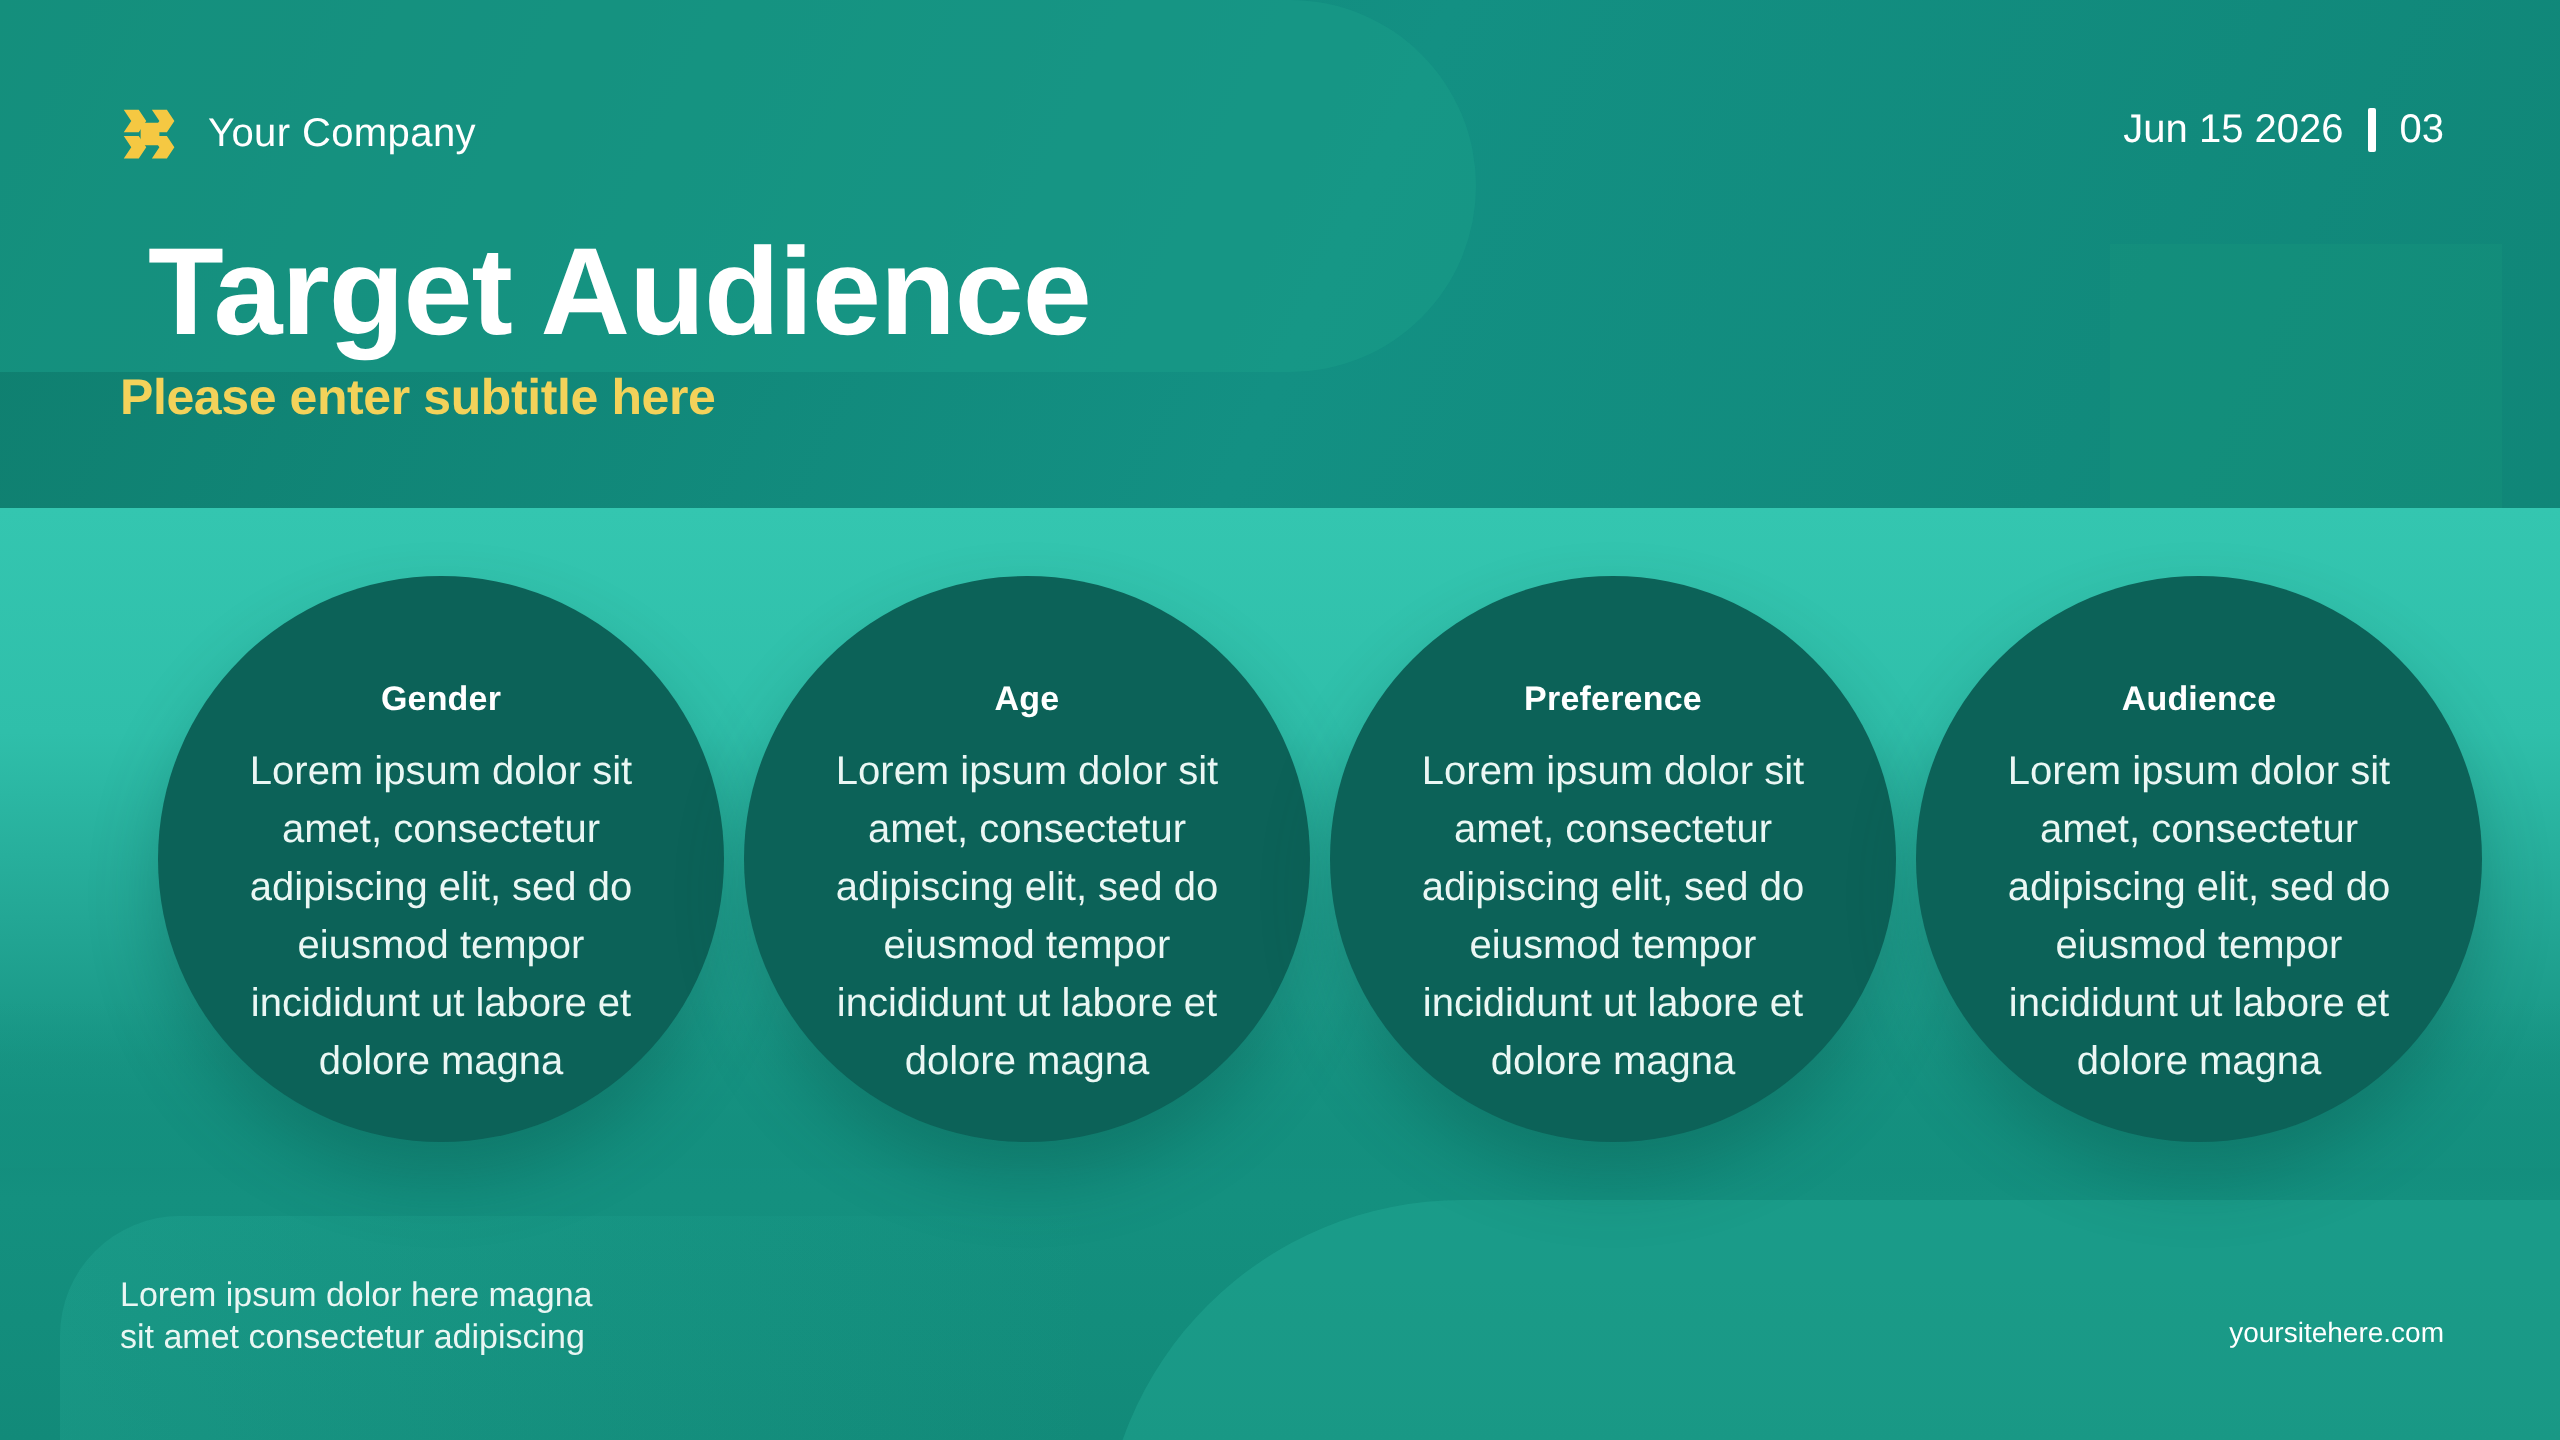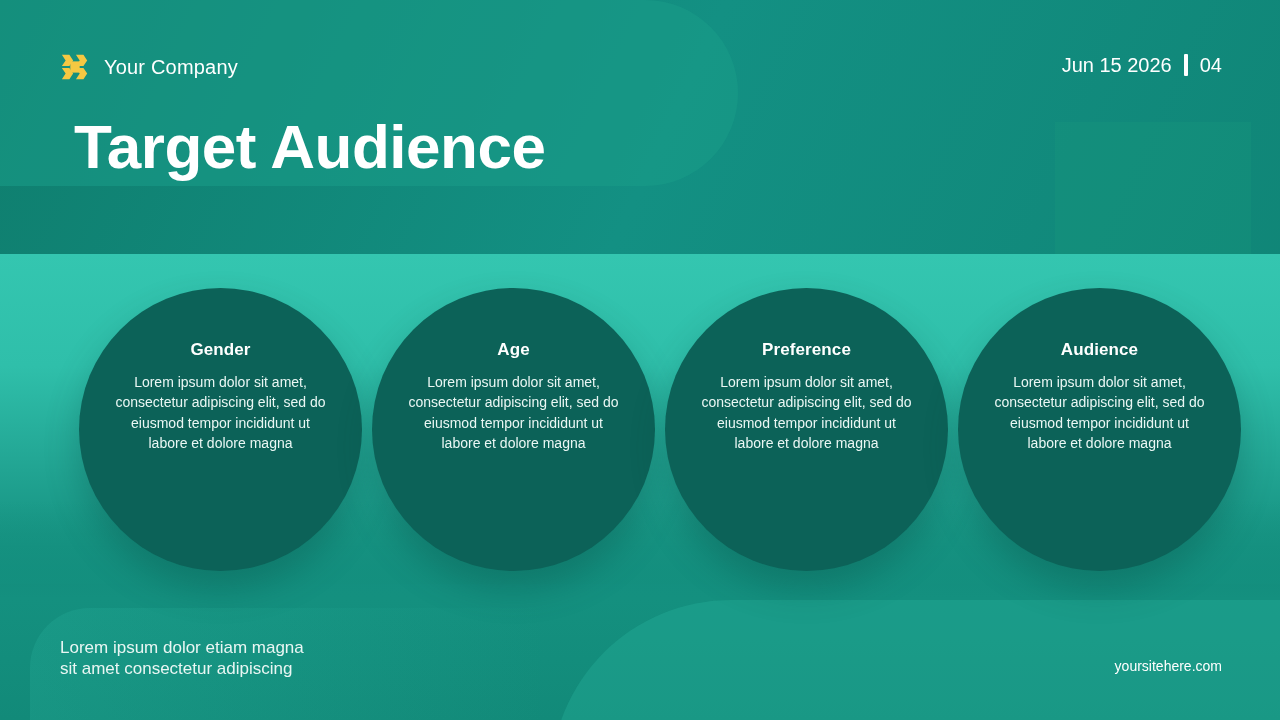--- a/index.html
+++ b/index.html
@@ -179,21 +179,21 @@
   }
   .circle-title {
     color: #ffffff;
     font-size: 17px;
     font-weight: bold;
     margin: 0 0 12px 0;
     letter-spacing: .1px;
   }
   .circle-body {
     color: #eaf7f4;
-    font-size: 14px;
+    font-size: 20px;
     line-height: 1.45;
     text-align: center;
     width: 212px;
     margin: 0;
   }
 
   
   .footer-note {
     position: absolute;
     left: 60px;
@@ -237,24 +237,25 @@
             <rect x="11" y="10" width="10" height="12"></rect>
           </g>
         </svg>
       </span>
       <span class="brand-name">Your Company</span>
     </div>
 
     <div class="meta">
       <span>Jun 15 2026</span>
       <span class="meta-divider"></span>
-      <span>04</span>
+      <span>03</span>
     </div>
 
     <h1 class="title">Target Audience</h1>
+    <h2 class="subtitle">Please enter subtitle here</h2>
   </div>
 
   <div class="circles">
 
     <div class="circle">
       <p class="circle-title">Gender</p>
       <p class="circle-body">Lorem ipsum dolor sit amet, consectetur adipiscing elit, sed do eiusmod tempor incididunt ut labore et dolore magna</p>
     </div>
 
     <div class="circle">
@@ -266,17 +267,17 @@
       <p class="circle-title">Preference</p>
       <p class="circle-body">Lorem ipsum dolor sit amet, consectetur adipiscing elit, sed do eiusmod tempor incididunt ut labore et dolore magna</p>
     </div>
 
     <div class="circle">
       <p class="circle-title">Audience</p>
       <p class="circle-body">Lorem ipsum dolor sit amet, consectetur adipiscing elit, sed do eiusmod tempor incididunt ut labore et dolore magna</p>
     </div>
   </div>
 
-  <div class="footer-note">Lorem ipsum dolor etiam magna
+  <div class="footer-note">Lorem ipsum dolor here magna
 sit amet consectetur adipiscing</div>
   <div class="footer-site">yoursitehere.com</div>
 
 </div>
 
 </body></html>

